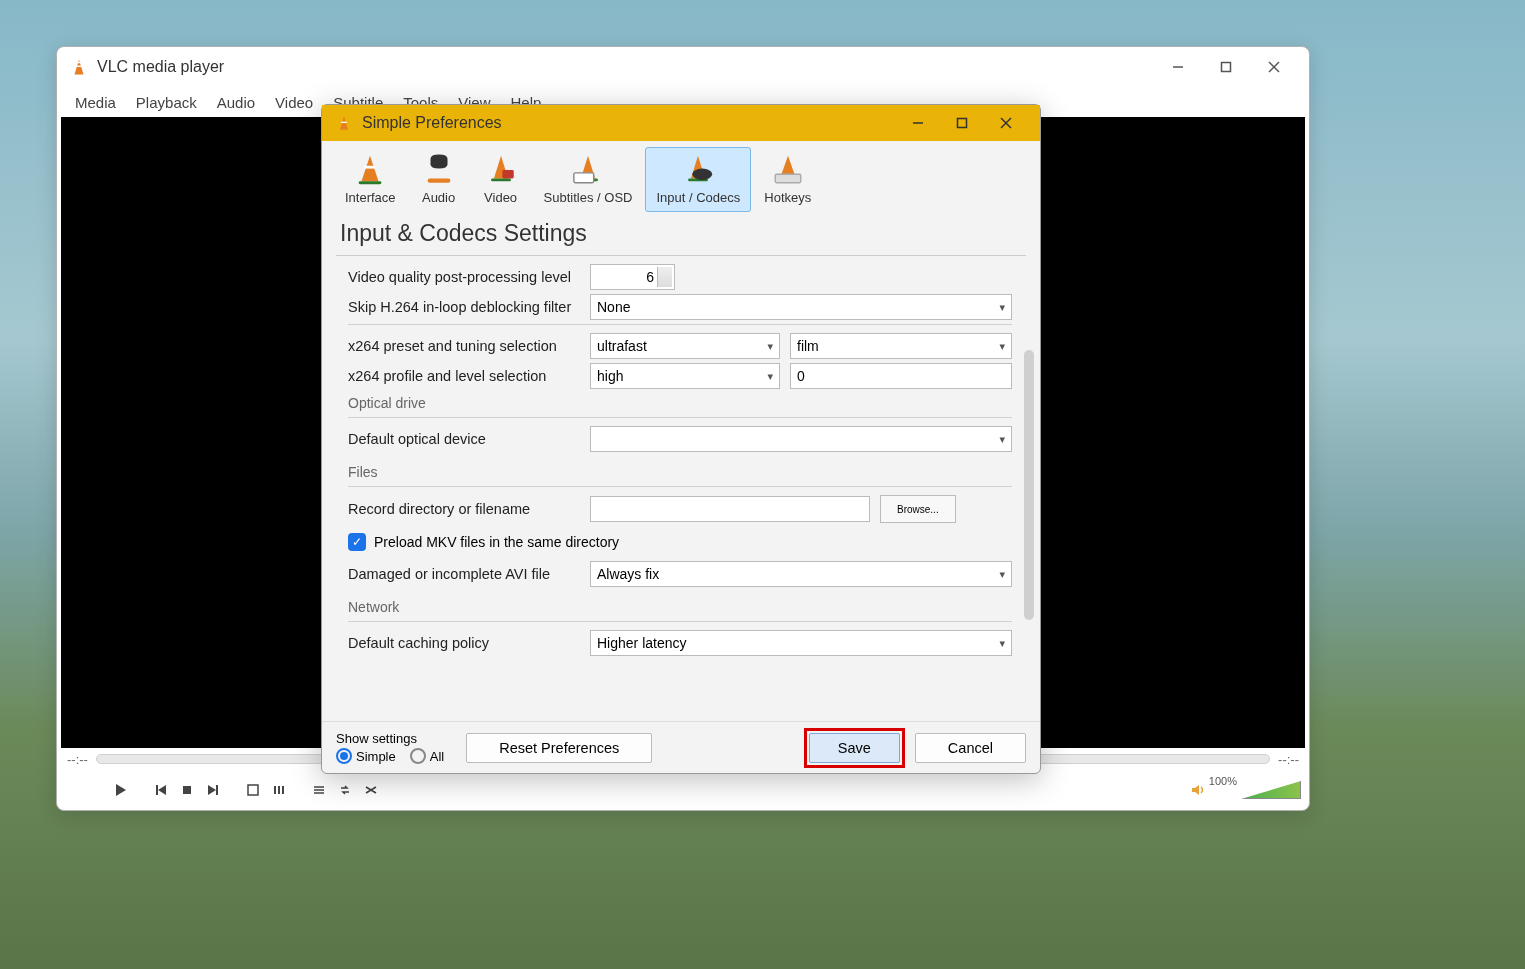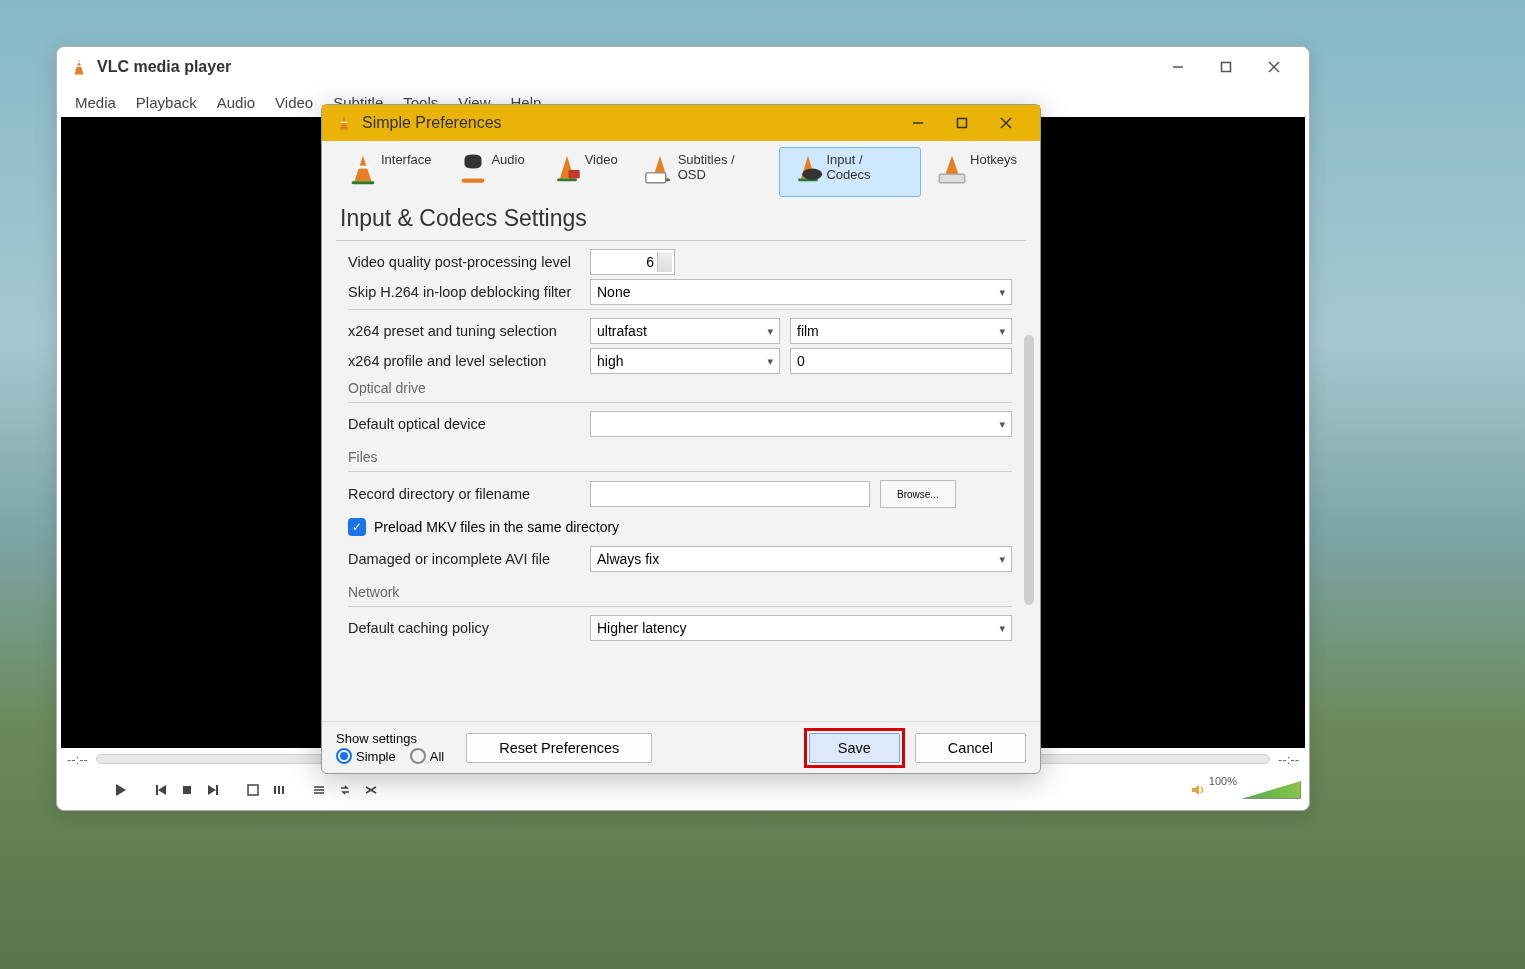--- a/index.html
+++ b/index.html
@@ -16,21 +16,21 @@
     position: absolute;
     left: 56px; top: 46px;
     width: 1254px; height: 765px;
     background: #fff;
     border: 1px solid #b0b0b0;
     border-radius: 8px;
     box-shadow: 0 4px 20px rgba(0,0,0,0.15);
     display: flex; flex-direction: column;
   }
   .vlc-titlebar {
-    height: 40px; display: flex; align-items: center; padding: 0 12px; font-weight: bold;
+    height: 40px; display: flex; align-items: center; padding: 0 12px;
   }
   .cone-icon {
     width: 20px; height: 20px; margin-right: 8px;
     display: inline-flex; align-items: center; justify-content: center;
   }
   .vlc-title { font-size: 16px; color: #333; flex: 1; }
   .win-controls { display: flex; gap: 2px; }
   .win-btn {
     width: 46px; height: 32px; display: flex; align-items: center; justify-content: center;
     color: #555; border-radius: 4px;
@@ -85,21 +85,21 @@
   }
   .prefs-title { font-size: 16px; color: #333; flex: 1; }
   .prefs-winbtn {
     width: 44px; height: 30px; display: flex; align-items: center; justify-content: center;
     color: #333;
   }
   .prefs-tabs {
     display: flex; padding: 6px 12px 0 12px; gap: 2px;
   }
   .prefs-tab {
-    display: flex; flex-direction: row; align-items: flex-start;
+    display: flex; flex-direction: column; align-items: center;
     padding: 4px 10px 6px 10px; border-radius: 3px;
     font-size: 13px; color: #333;
     min-width: 60px;
     border: 1px solid transparent;
   }
   .prefs-tab.active {
     background: #cde8ff; border: 1px solid #7ab8e8;
   }
   .tab-icon { width: 36px; height: 36px; margin-bottom: 2px; display:flex; align-items:center; justify-content:center; }
   .prefs-heading {

